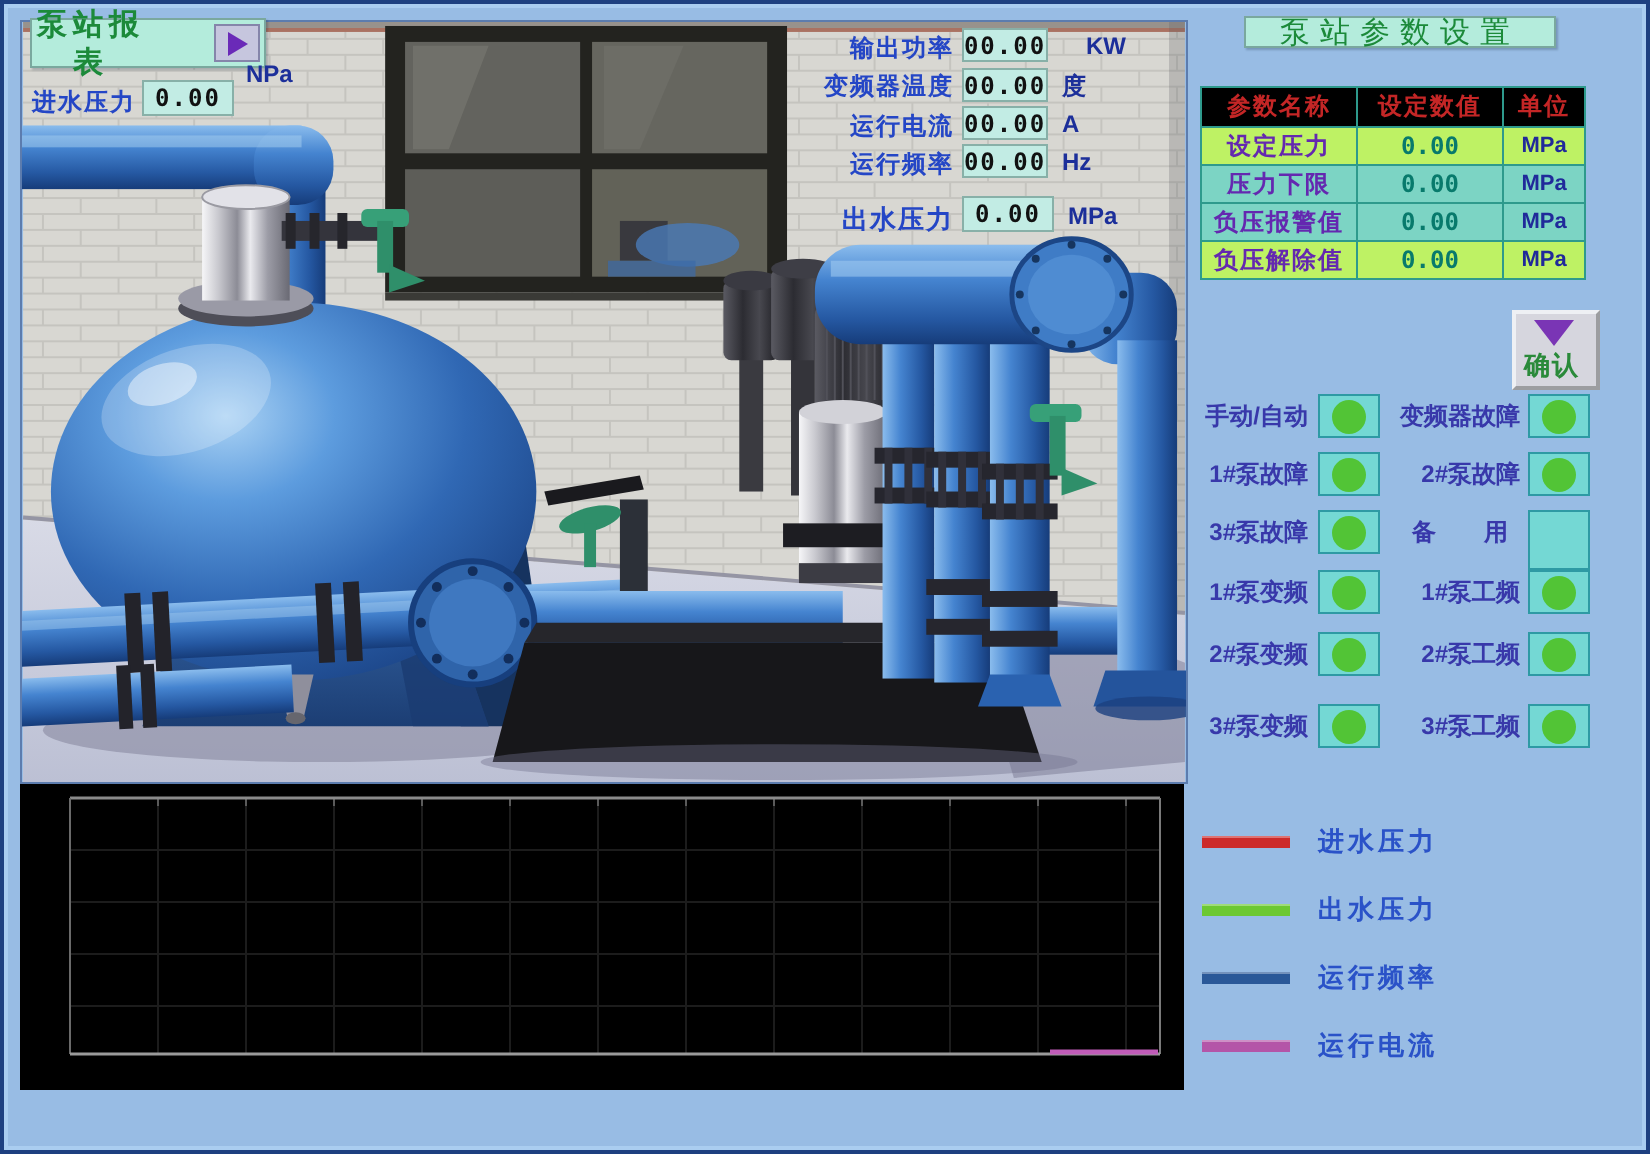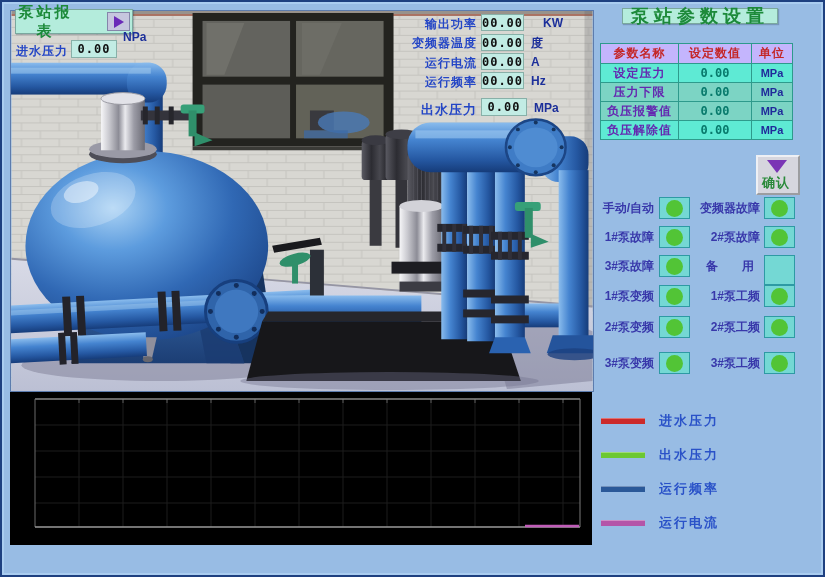--- a/index.html
+++ b/index.html
@@ -22,25 +22,25 @@
   .report-btn{left:13px;top:7px;width:118px;height:25px;display:flex;align-items:center;cursor:pointer;}
   .report-btn .lab{flex:1;text-align:center;color:#1c8a3a;font-size:15px;font-weight:bold;letter-spacing:3px;}
   .playbox{width:23px;height:19px;margin-right:2px;background:#c6c6de;border:1px solid #8585aa;
            display:flex;align-items:center;justify-content:center;box-sizing:border-box;}
   .play-tri{width:0;height:0;border-left:10px solid #6a2ab8;border-top:6px solid transparent;border-bottom:6px solid transparent;}
   
   .mlabel{position:absolute;width:72px;text-align:right;font-size:12px;letter-spacing:1px;}
   .munit{position:absolute;}
   
   .settings-title{left:620px;top:6px;width:156px;height:16px;display:flex;align-items:center;justify-content:center;
-                  color:#1c8a3a;font-size:18px;font-weight:bold;letter-spacing:5px;}
+                  color:#1c8a3a;font-size:15px;font-weight:normal;letter-spacing:5px;}
   table.params{position:absolute;left:598px;top:41px;border-collapse:collapse;table-layout:fixed;}
   table.params td{border:1px solid #2e9a8c;height:18px;text-align:center;padding:0;overflow:hidden;}
-  table.params tr.hd td{background:#c4b5fd;color:#c42626;font-size:12px;font-weight:bold;letter-spacing:1px;height:19px;}
-  table.params tr.odd td{background:#5eead4;}
+  table.params tr.hd td{background:#000000;color:#c42626;font-size:12px;font-weight:bold;letter-spacing:1px;height:19px;}
+  table.params tr.odd td{background:#bef264;}
   table.params tr.even td{background:#7cd4c4;}
   td.pname{width:77px;color:#6428b0;font-size:12px;font-weight:bold;letter-spacing:1px;}
   td.pval{width:72px;color:#087a6c;font:bold 12px "DejaVu Sans Mono",monospace;}
   td.punit{width:40px;color:#202a9a;font-size:11px;font-weight:bold;}
   
   .confirm-btn{left:754px;top:153px;width:40px;height:36px;background:#d6d6de;border:2px outset #eef0f4;cursor:pointer;}
   .confirm-tri{position:absolute;left:9px;top:3px;width:0;height:0;
                border-top:13px solid #7a35b5;border-left:10px solid transparent;border-right:10px solid transparent;}
   .confirm-lab{position:absolute;left:4px;bottom:1px;color:#2a8a3a;font-size:13px;font-weight:bold;letter-spacing:1px;}
   

